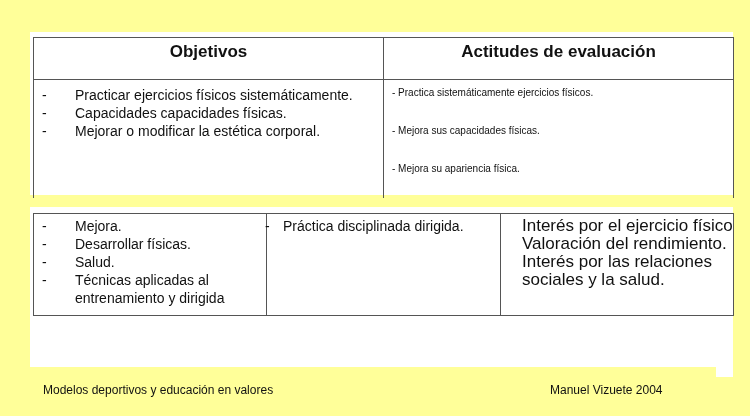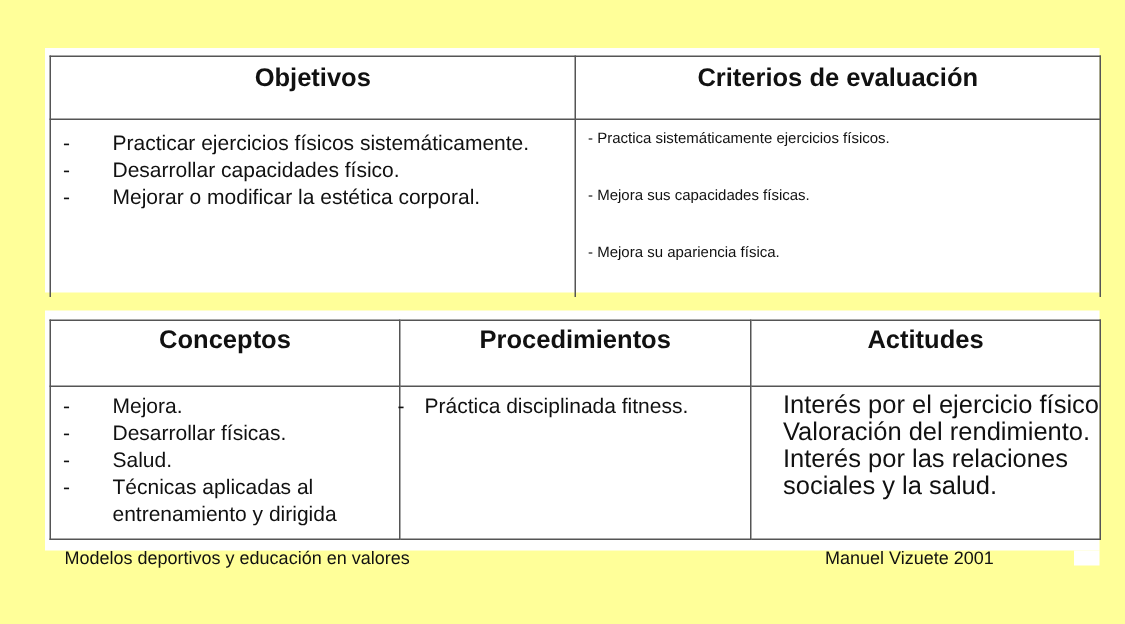--- a/index.html
+++ b/index.html
@@ -27,46 +27,46 @@
     ul.dash li { position:relative; padding-left:41px; }
     ul.dash li .d { position:absolute; left:8px; top:0; }
     .crit { font-size:10px; margin:0; padding:4px 0 0 8px; }
     .crit p { margin:0 0 20px 0; line-height:18px; }
     .proc { font-size:14px; line-height:18px; padding:3px 0 0 0; position:relative; }
     .proc .d { position:absolute; left:-2px; top:3px; }
     .proc .txt { padding-left:16px; }
     .act { font-size:17px; line-height:18px; padding:3px 0 0 21px; }
     .act div { }
 
-    .footer { position:absolute; top:365px; font-size:12px; color:#111; }
+    .footer { position:absolute; top:383px; font-size:12px; color:#111; }
     .footer-left { left:43px; }
     .footer-right { left:550px; }
   </style>
 </head>
 <body>
 
 <div class="panel panel-top"></div>
 <div class="panel panel-bottom"></div>
 <div class="panel-nub"></div>
 
 <table class="t1">
   <colgroup>
       <col style="width:350px">
       <col style="width:350px">
     </colgroup>
   <tbody>
       <tr>
     <th>Objetivos</th>
-    <th>Criterios de evaluación</th>
+    <th>Actitudes de evaluación</th>
   </tr>
   <tr class="body">
     <td style="padding-top:6px;">
       <ul class="dash">
         <li><span class="d">-</span><span>Practicar ejercicios físicos sistemáticamente.</span></li>
-        <li><span class="d">-</span><span>Desarrollar capacidades físico.</span></li>
+        <li><span class="d">-</span><span>Capacidades capacidades físicas.</span></li>
         <li><span class="d">-</span><span>Mejorar o modificar la estética corporal.</span></li>
       </ul>
     </td>
     <td>
       <div class="crit">
         <p>- Practica sistemáticamente ejercicios físicos.</p>
         <p>- Mejora sus capacidades físicas.</p>
         <p>- Mejora su apariencia física.</p>
       </div>
     </td>
@@ -74,45 +74,40 @@
 </tbody>
   </table>
 
 <table class="t2">
   <colgroup>
       <col style="width:233px">
       <col style="width:234px">
       <col style="width:233px">
     </colgroup>
   <tbody>
-      <tr>
-    <th>Conceptos</th>
-    <th>Procedimientos</th>
-    <th>Actitudes</th>
-  </tr>
   <tr>
     <td style="padding-top:3px;">
       <ul class="dash">
         <li><span class="d">-</span><span>Mejora.</span></li>
         <li><span class="d">-</span><span>Desarrollar físicas.</span></li>
         <li><span class="d">-</span><span>Salud.</span></li>
         <li><span class="d">-</span><span>Técnicas aplicadas al entrenamiento y dirigida</span></li>
       </ul>
     </td>
     <td>
       <div class="proc">
         <span class="d">-</span>
-        <div class="txt">Práctica disciplinada fitness.</div>
+        <div class="txt">Práctica disciplinada dirigida.</div>
       </div>
     </td>
     <td>
       <div class="act">
         <div>Interés por el ejercicio físico</div>
         <div>Valoración del rendimiento.</div>
         <div>Interés por las relaciones sociales y la salud.</div>
       </div>
     </td>
   </tr>
 </tbody>
   </table>
 
 <div class="footer footer-left">Modelos deportivos y educación en valores</div>
-<div class="footer footer-right">Manuel Vizuete 2001</div>
+<div class="footer footer-right">Manuel Vizuete 2004</div>
 
 </body></html>

